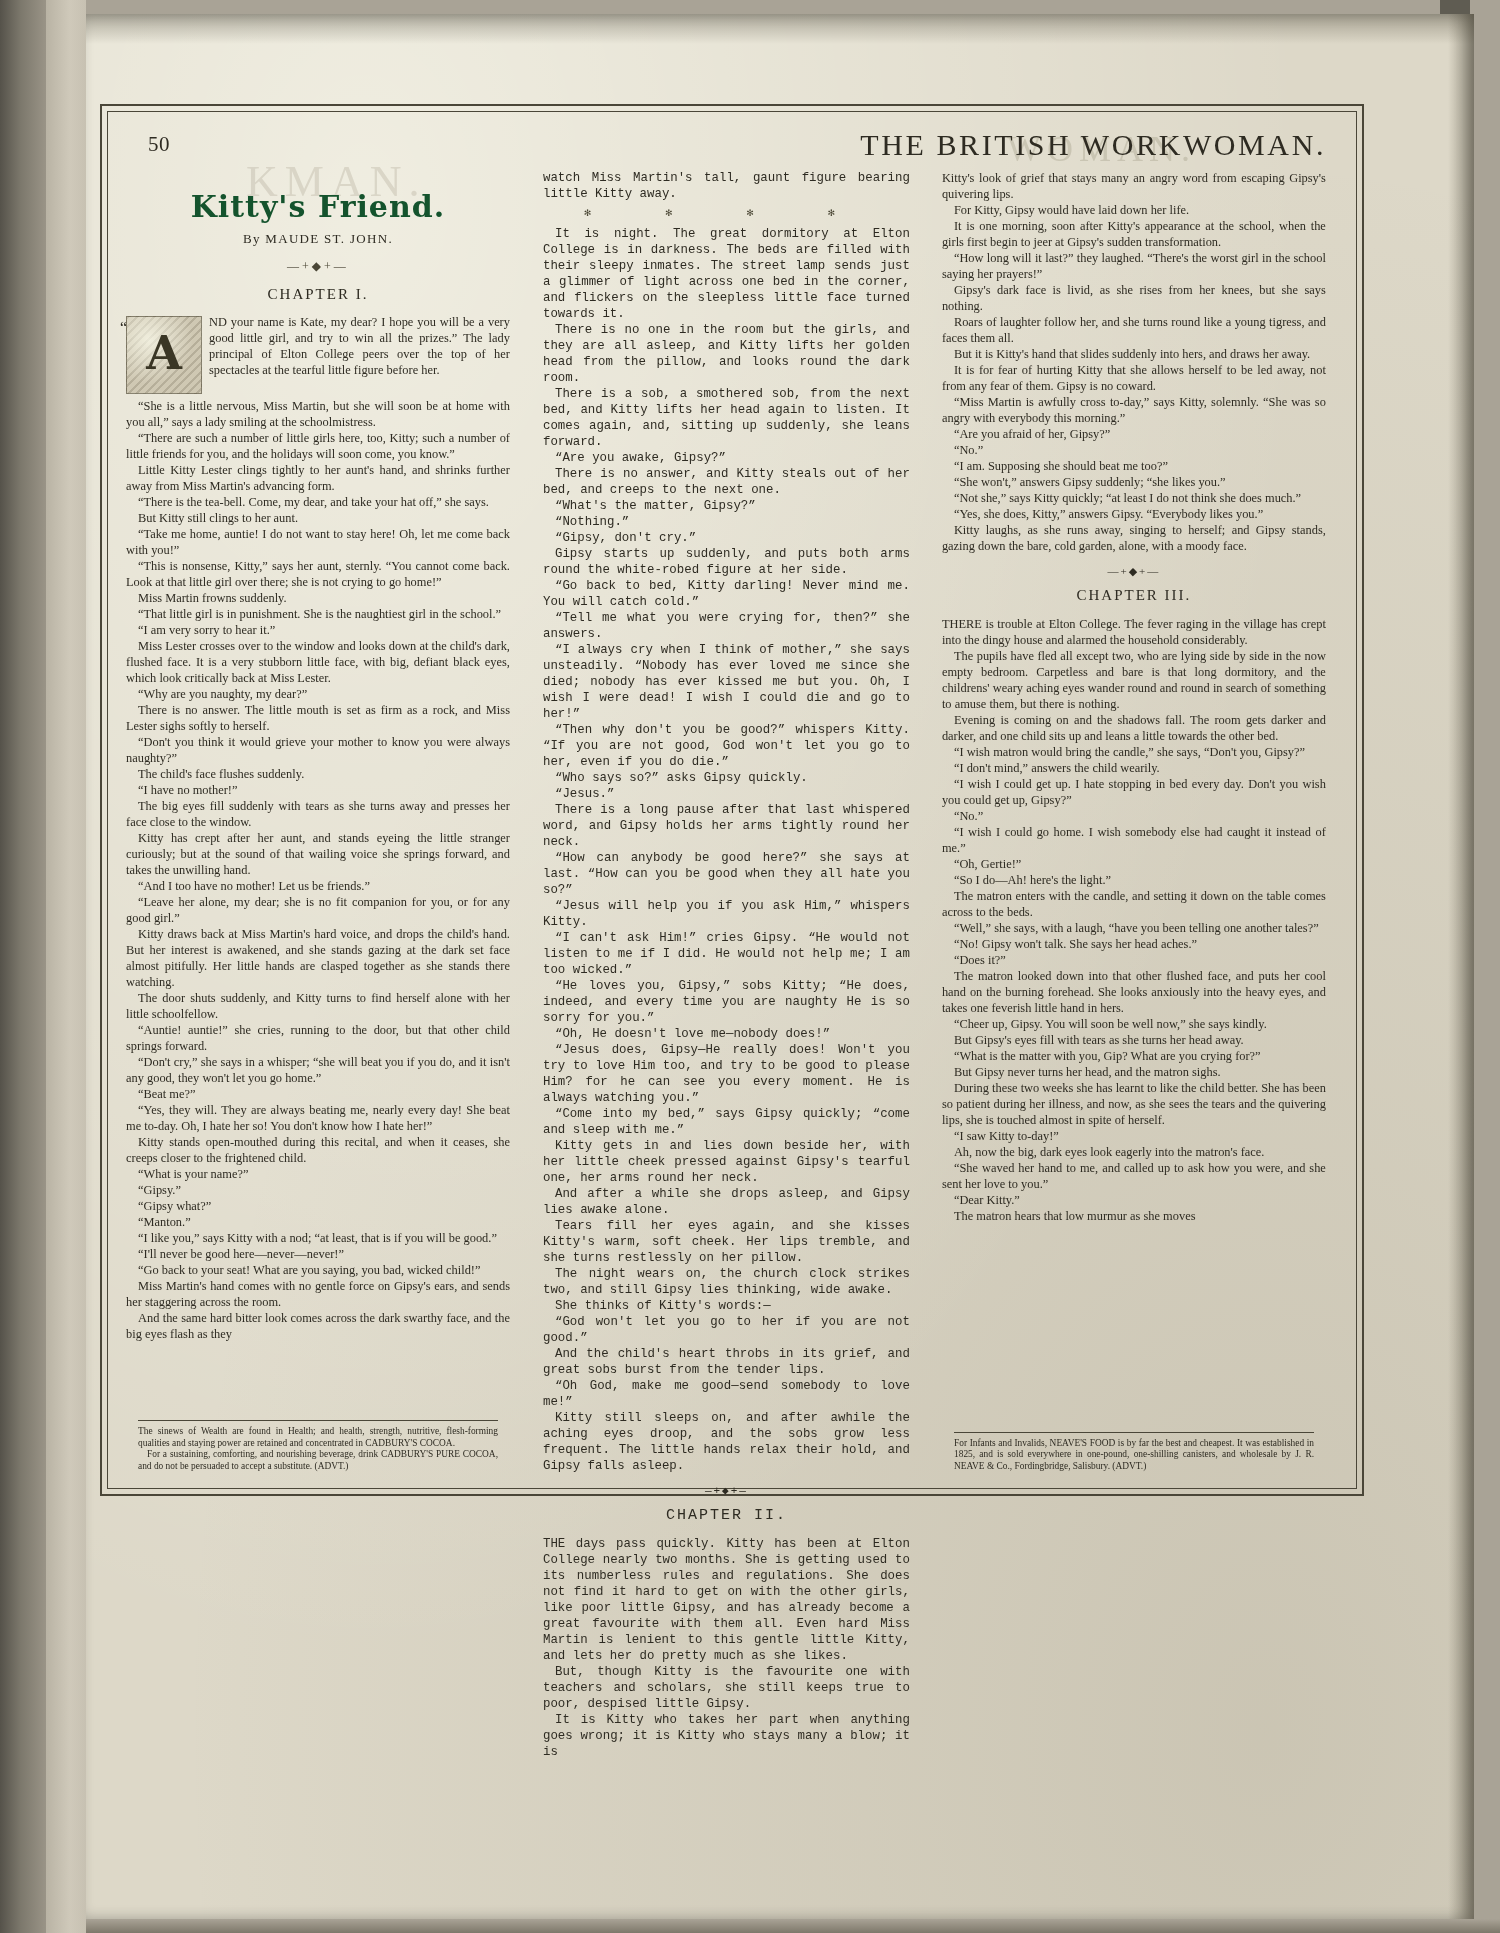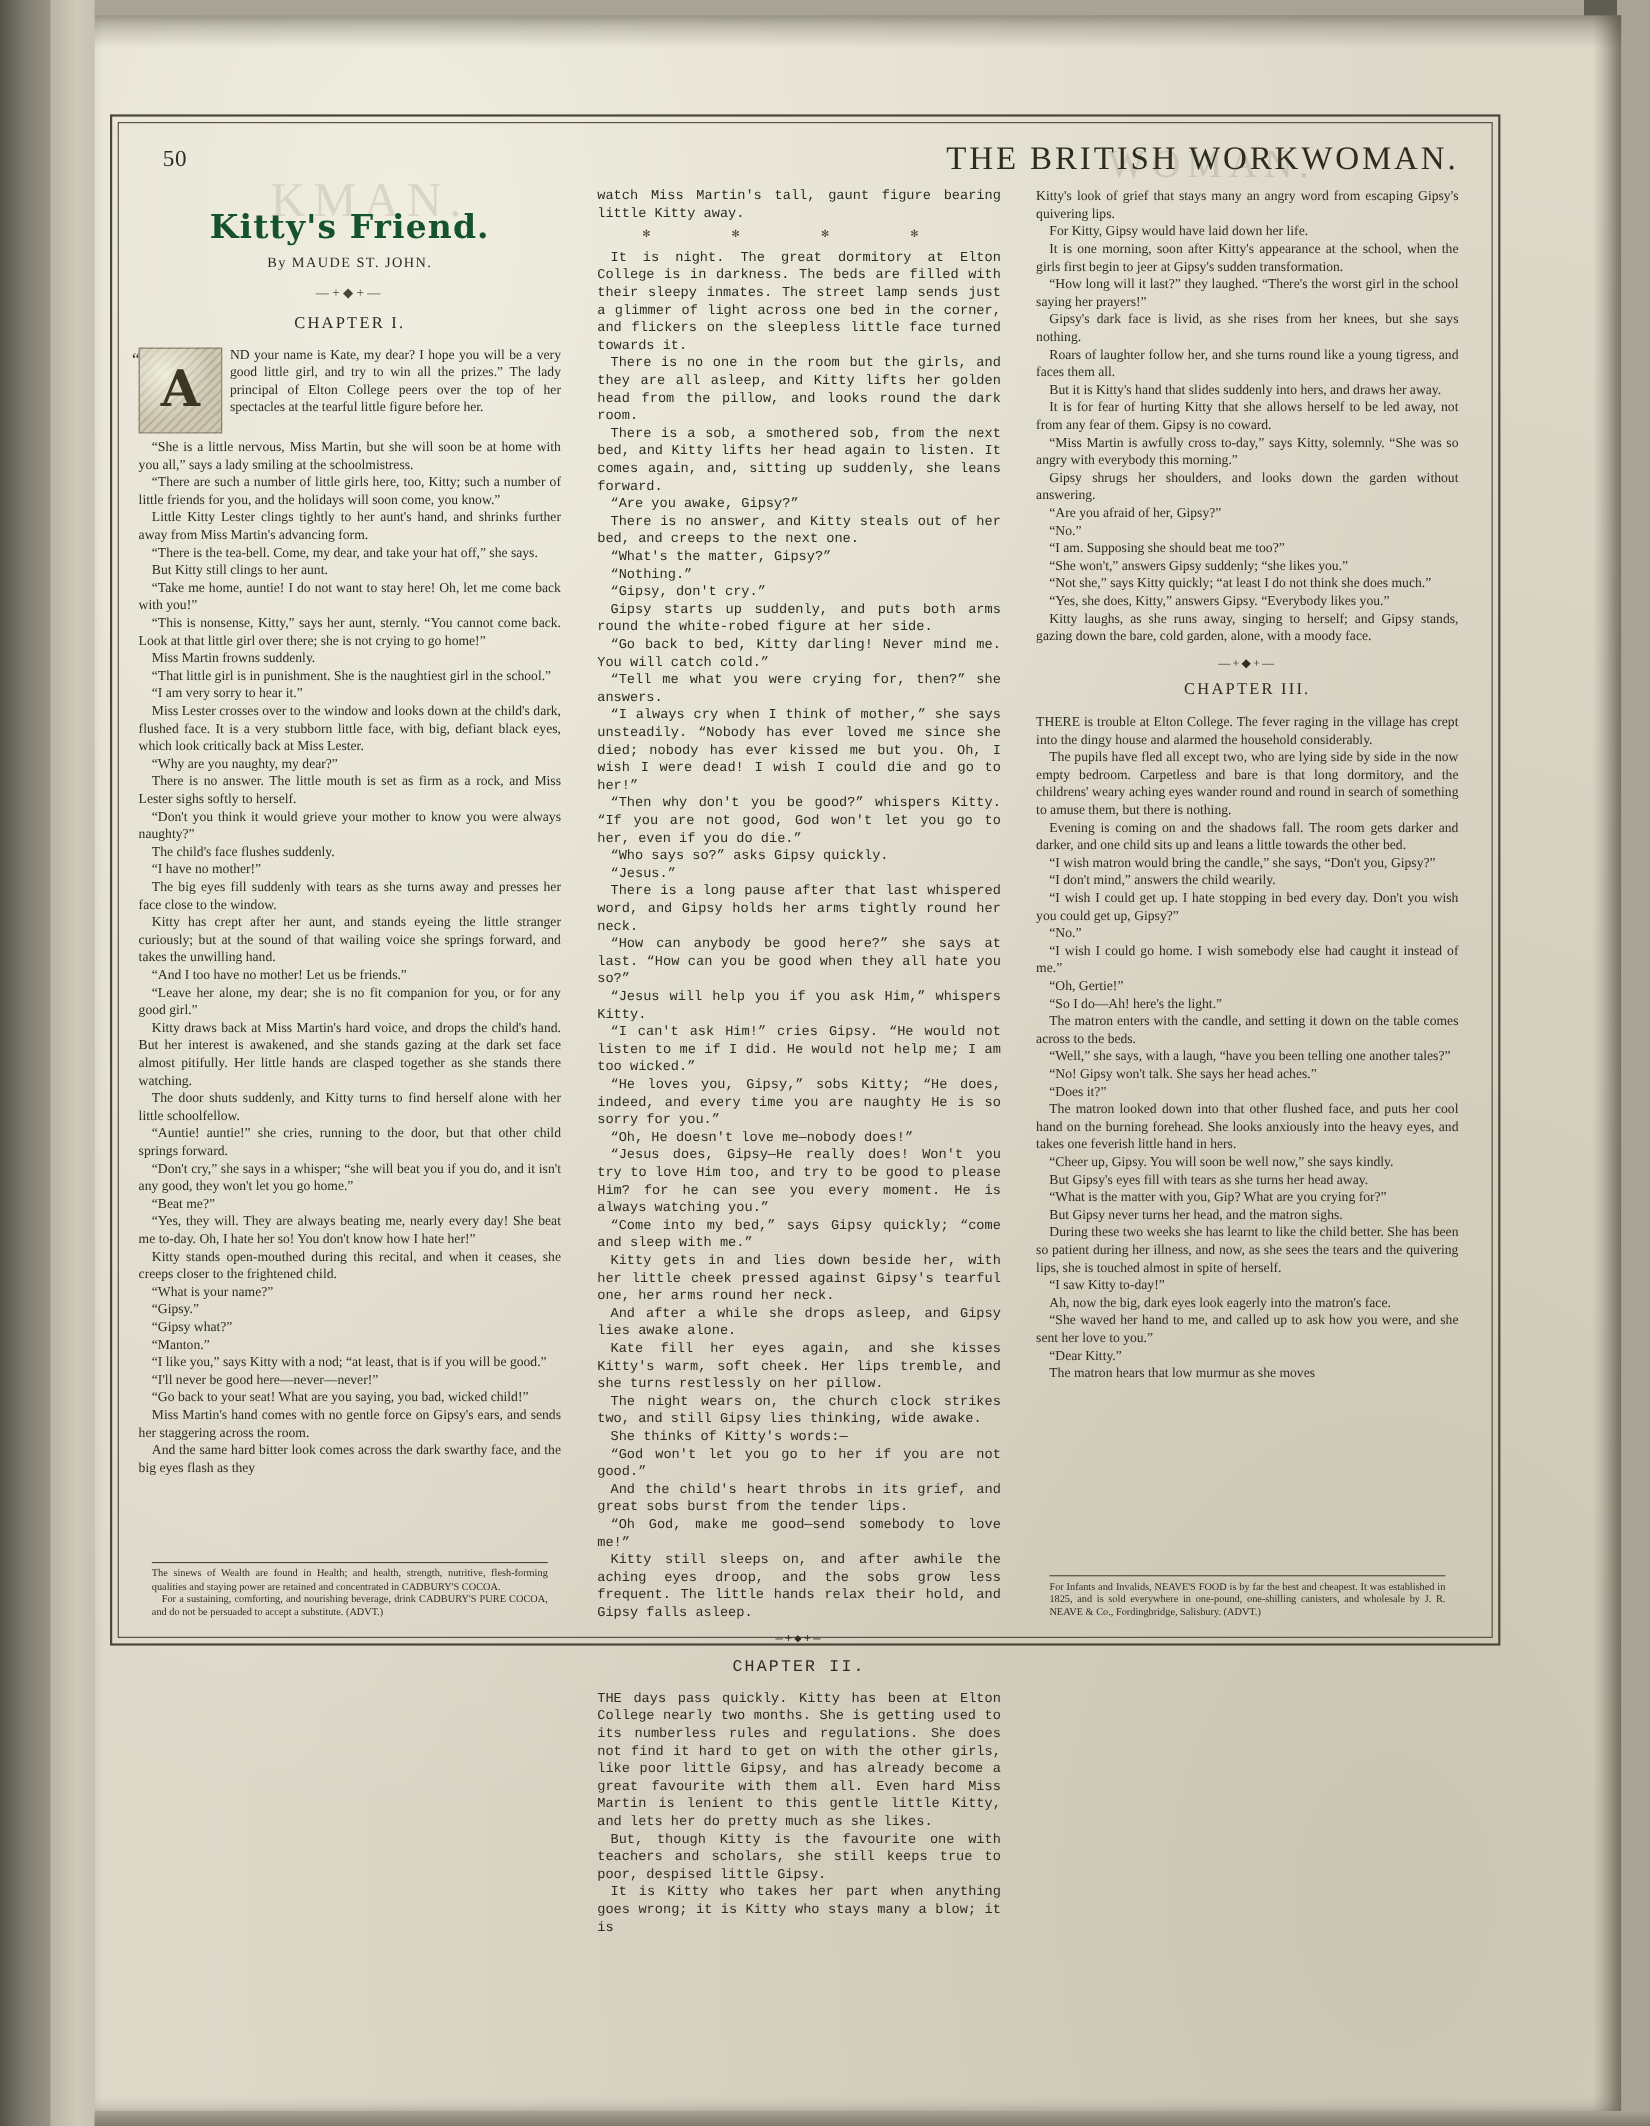--- a/index.html
+++ b/index.html
@@ -346,21 +346,21 @@
           <p>There is a long pause after that last whispered word, and Gipsy holds her arms tightly round her neck.</p>
           <p>“How can anybody be good here?” she says at last. “How can you be good when they all hate you so?”</p>
           <p>“Jesus will help you if you ask Him,” whispers Kitty.</p>
           <p>“I can't ask Him!” cries Gipsy. “He would not listen to me if I did. He would not help me; I am too wicked.”</p>
           <p>“He loves you, Gipsy,” sobs Kitty; “He does, indeed, and every time you are naughty He is so sorry for you.”</p>
           <p>“Oh, He doesn't love me—nobody does!”</p>
           <p>“Jesus does, Gipsy—He really does! Won't you try to love Him too, and try to be good to please Him? for he can see you every moment. He is always watching you.”</p>
           <p>“Come into my bed,” says Gipsy quickly; “come and sleep with me.”</p>
           <p>Kitty gets in and lies down beside her, with her little cheek pressed against Gipsy's tearful one, her arms round her neck.</p>
           <p>And after a while she drops asleep, and Gipsy lies awake alone.</p>
-          <p>Kate fill her eyes again, and she kisses Kitty's warm, soft cheek. Her lips tremble, and she turns restlessly on her pillow.</p>
+          <p>Tears fill her eyes again, and she kisses Kitty's warm, soft cheek. Her lips tremble, and she turns restlessly on her pillow.</p>
           <p>The night wears on, the church clock strikes two, and still Gipsy lies thinking, wide awake.</p>
           <p>She thinks of Kitty's words:—</p>
           <p>“God won't let you go to her if you are not good.”</p>
           <p>And the child's heart throbs in its grief, and great sobs burst from the tender lips.</p>
           <p>“Oh God, make me good—send somebody to love me!”</p>
           <p>Kitty still sleeps on, and after awhile the aching eyes droop, and the sobs grow less frequent. The little hands relax their hold, and Gipsy falls asleep.</p>
           <p></p>
 
           <div class="rule-orn">—+◆+—</div>
           <div class="chapter">CHAPTER II.</div>
@@ -375,21 +375,20 @@
         <div class="coltext">
           <p class="noind">Kitty's look of grief that stays many an angry word from escaping Gipsy's quivering lips.</p>
           <p>For Kitty, Gipsy would have laid down her life.</p>
           <p>It is one morning, soon after Kitty's appearance at the school, when the girls first begin to jeer at Gipsy's sudden transformation.</p>
           <p>“How long will it last?” they laughed. “There's the worst girl in the school saying her prayers!”</p>
           <p>Gipsy's dark face is livid, as she rises from her knees, but she says nothing.</p>
           <p>Roars of laughter follow her, and she turns round like a young tigress, and faces them all.</p>
           <p>But it is Kitty's hand that slides suddenly into hers, and draws her away.</p>
           <p>It is for fear of hurting Kitty that she allows herself to be led away, not from any fear of them. Gipsy is no coward.</p>
           <p>“Miss Martin is awfully cross to-day,” says Kitty, solemnly. “She was so angry with everybody this morning.”</p>
-          <p>Gipsy shrugs her shoulders, and looks down the garden without answering.</p>
           <p>“Are you afraid of her, Gipsy?”</p>
           <p>“No.”</p>
           <p>“I am. Supposing she should beat me too?”</p>
           <p>“She won't,” answers Gipsy suddenly; “she likes you.”</p>
           <p>“Not she,” says Kitty quickly; “at least I do not think she does much.”</p>
           <p>“Yes, she does, Kitty,” answers Gipsy. “Everybody likes you.”</p>
           <p>Kitty laughs, as she runs away, singing to herself; and Gipsy stands, gazing down the bare, cold garden, alone, with a moody face.</p>
 
           <div class="rule-orn">—+◆+—</div>
           <div class="chapter">CHAPTER III.</div>

